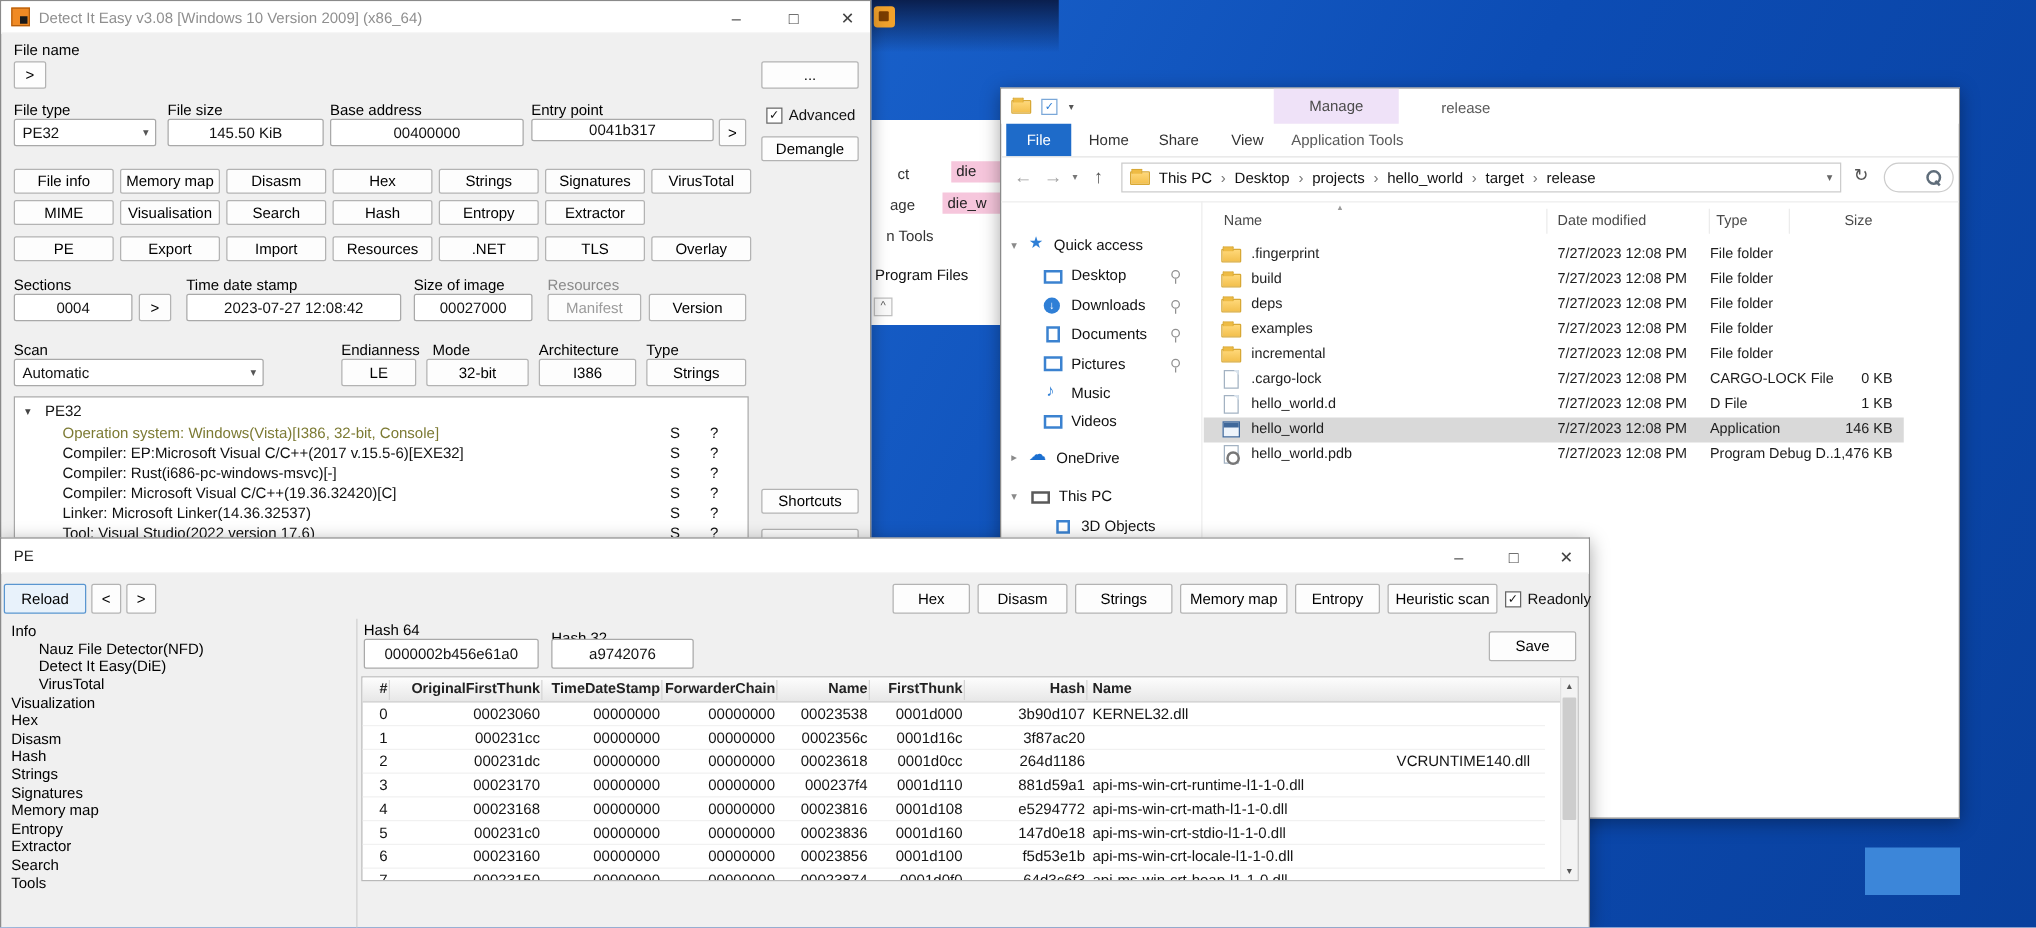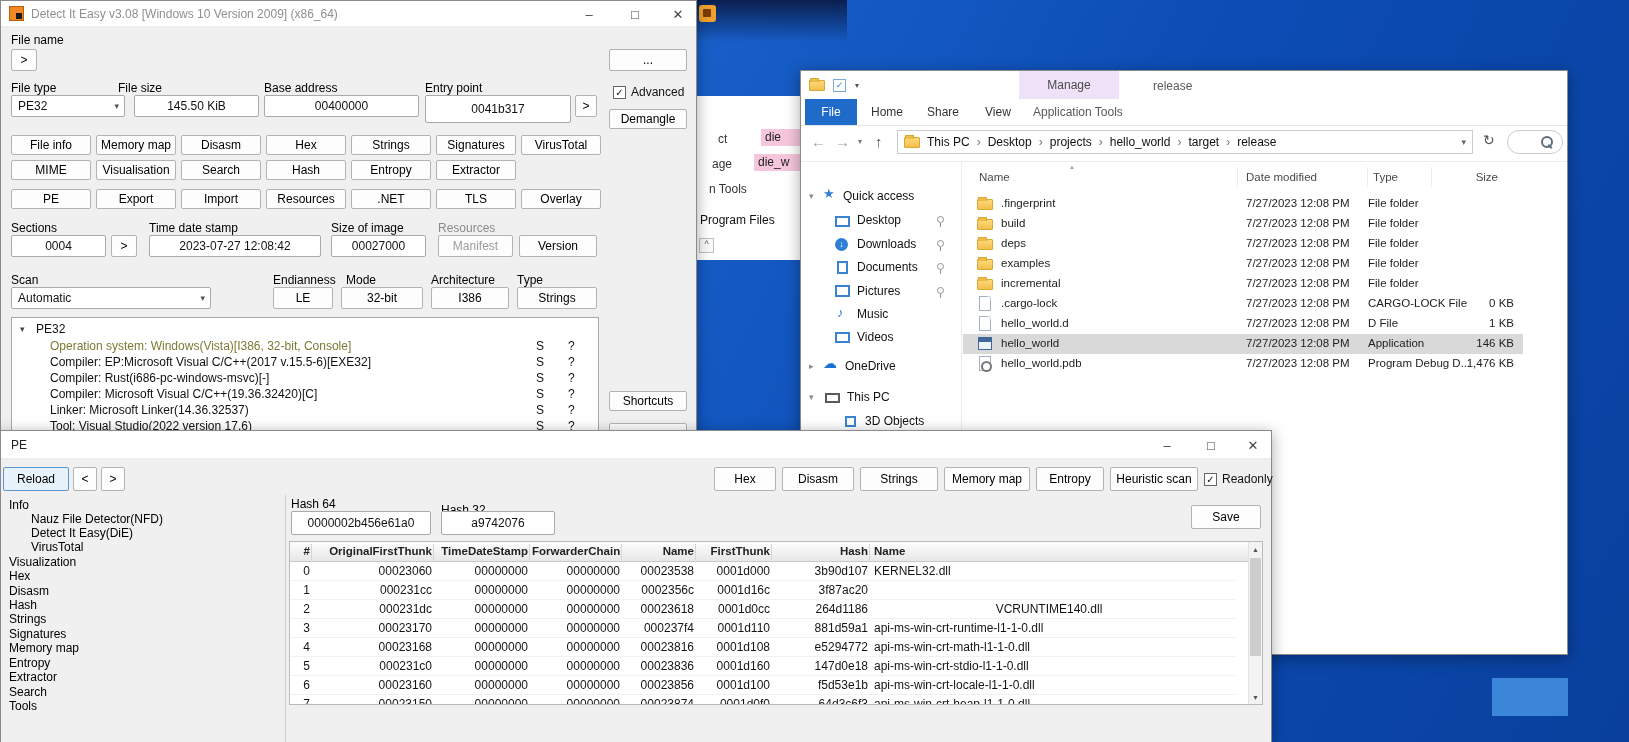--- a/index.html
+++ b/index.html
@@ -93,26 +93,26 @@
 
     <span class="lbl" style="left:10px;top:32px">File name</span>
     <div class="btn" style="left:10px;top:48px;width:26px;height:22px">&gt;</div>
     <div class="btn" style="left:608px;top:48px;width:78px;height:22px">...</div>
 
     <span class="lbl" style="left:10px;top:80px">File type</span>
     <div class="field left combo" style="left:10px;top:94px;width:114px;height:22px">
       <span>PE32</span>
         <span class="arr">▾</span>
     </div>
-    <span class="lbl" style="left:117px;top:80px">File size</span>
+    <span class="lbl" style="left:133px;top:80px">File size</span>
     <div class="field" style="left:133px;top:94px;width:125px;height:22px">145.50 KiB</div>
     <span class="lbl" style="left:263px;top:80px">Base address</span>
     <div class="field" style="left:263px;top:94px;width:155px;height:22px">00400000</div>
     <span class="lbl" style="left:424px;top:80px">Entry point</span>
-    <div class="field" style="left:424px;top:94px;width:146px;height:28px">0041b317</div>
+    <div class="field" style="left:424px;top:94px;width:146px;height:18px">0041b317</div>
     <div class="btn" style="left:574px;top:94px;width:22px;height:22px">&gt;</div>
 
     <div class="cb" style="left:612px;top:84px">
       <span class="box">✓</span>
       <span>Advanced</span>
     </div>
     <div class="btn" style="left:608px;top:108px;width:78px;height:20px">Demangle</div>
 
     <div class="btn" style="left:10px;top:134px;width:80px;height:20px">File info</div>
     <div class="btn" style="left:95px;top:134px;width:80px;height:20px">Memory map</div>
@@ -437,21 +437,21 @@
         <span class="tc" style="left:484px;width:94px">3f87ac20</span>
       </div>
       <div class="trow" style="top:58px">
         <span class="tc" style="left:0;width:20px">2</span>
         <span class="tc" style="left:24px;width:118px">000231dc</span>
         <span class="tc" style="left:146px;width:92px">00000000</span>
         <span class="tc" style="left:242px;width:88px">00000000</span>
         <span class="tc" style="left:334px;width:70px">00023618</span>
         <span class="tc" style="left:408px;width:72px">0001d0cc</span>
         <span class="tc" style="left:484px;width:94px">264d1186</span>
-        <span class="tc" style="left:584px;width:350px;text-align:center">VCRUNTIME140.dll</span>
+        <span class="tc" style="left:584px;width:350px;text-align:right">VCRUNTIME140.dll</span>
       </div>
       <div class="trow" style="top:77px">
         <span class="tc" style="left:0;width:20px">3</span>
         <span class="tc" style="left:24px;width:118px">00023170</span>
         <span class="tc" style="left:146px;width:92px">00000000</span>
         <span class="tc" style="left:242px;width:88px">00000000</span>
         <span class="tc" style="left:334px;width:70px">000237f4</span>
         <span class="tc" style="left:408px;width:72px">0001d110</span>
         <span class="tc" style="left:484px;width:94px">881d59a1</span>
         <span class="tc" style="left:584px;width:350px;text-align:left">api-ms-win-crt-runtime-l1-1-0.dll</span>

